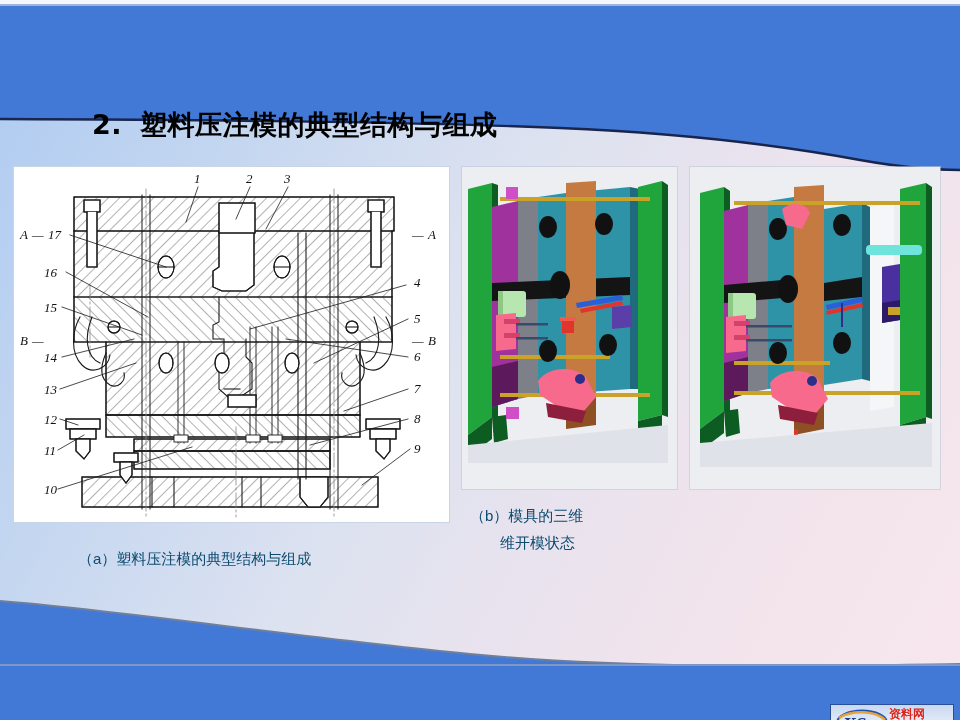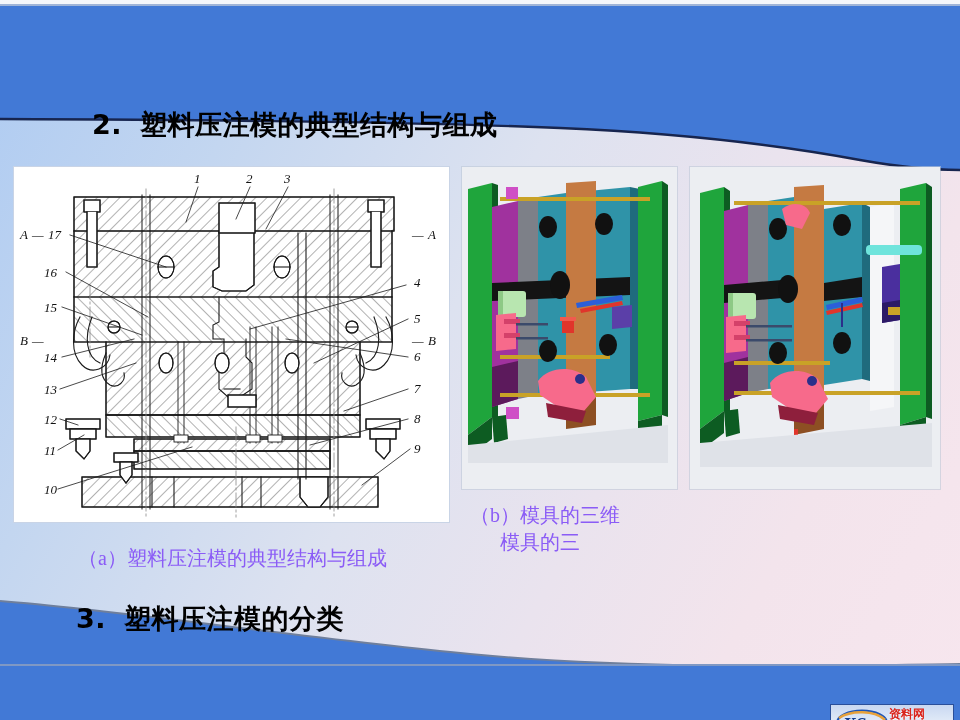--- a/index.html
+++ b/index.html
@@ -52,23 +52,23 @@
   .fig3d{
     position:absolute;top:167px;background:#eceef2;overflow:hidden;
     box-shadow:0 0 0 1px rgba(190,200,215,.6);
   }
   #figB{left:462px;width:215px;height:322px;}
   #figC{left:690px;width:250px;height:322px;}
   .fig3d svg{display:block;width:100%;height:100%;}
 
   
   .caption{
-    position:absolute;color:#8b5cf6;
-    font-family:Liberation Serif, serif;
-    font-size:20px;line-height:27px;
+    position:absolute;color:#0c4a6e;
+    font-family:Liberation Sans, sans-serif;
+    font-size:15px;line-height:27px;
   }
   #capA{left:78px;top:545px;white-space:nowrap;}
   #capB{left:470px;top:502px;width:210px;}
   #capC{left:748px;top:502px;width:200px;}
   #capB .l2{display:block;padding-left:30px;}
   #capC .l2{display:block;}
 
   
   #watermark{
     position:absolute;left:830px;top:704px;width:122px;height:36px;
@@ -113,23 +113,20 @@
 
   <div class="topstrip-white"></div>
   <div class="topstrip-line"></div>
   <div class="bottom-line"></div>
   <div class="bottom-band"></div>
 
   <div class="heading" id="heading2">
     <span class="num">2.</span><span>塑料压注模的典型结构与组成</span>
   </div>
 
-  <div class="heading" id="heading3">
-    <span class="num">3.</span><span>塑料压注模的分类</span>
-  </div>
 
   <div id="figA">
     <svg viewBox="0 0 435 355" preserveAspectRatio="none">
       <defs>
         <pattern id="hA" width="8" height="8" patternUnits="userSpaceOnUse" patternTransform="rotate(45)">
           <line x1="0" y1="0" x2="0" y2="8" stroke="#222" stroke-width="0.7"></line>
         </pattern>
         <pattern id="hB" width="8" height="8" patternUnits="userSpaceOnUse" patternTransform="rotate(-45)">
           <line x1="0" y1="0" x2="0" y2="8" stroke="#222" stroke-width="0.7"></line>
         </pattern>
@@ -451,21 +448,21 @@
       <polygon points="100,284 112,284 106,292" fill="#5a1010"></polygon>
 
       <polygon points="10,276 242,256 242,300 10,300" fill="#dfe2e8"></polygon>
     </svg>
   </div>
 
   <div class="caption" id="capA">（a）塑料压注模的典型结构与组成</div>
 
   <div class="caption" id="capB">
     <span class="l1">（b）模具的三维</span>
-    <span class="l2">模具的三</span>
+    <span class="l2">维开模状态</span>
   </div>
 
 
   <div id="watermark">
     <svg id="wm-xs" viewBox="0 0 54 30">
       <ellipse cx="27" cy="15" rx="25" ry="12.5" fill="none" stroke="#1c55b8" stroke-width="2"></ellipse>
       <path d="M4,10 C16,2 40,2 50,12" fill="none" stroke="#e8a23a" stroke-width="2.6"></path>
       <path d="M6,22 C18,28 42,26 51,16" fill="none" stroke="#c0392b" stroke-width="2"></path>
       <text x="8" y="23" font-family="Liberation Serif, DejaVu Serif, serif" font-size="19" font-style="italic" font-weight="700" fill="#123a8a">XS</text>
     </svg>

